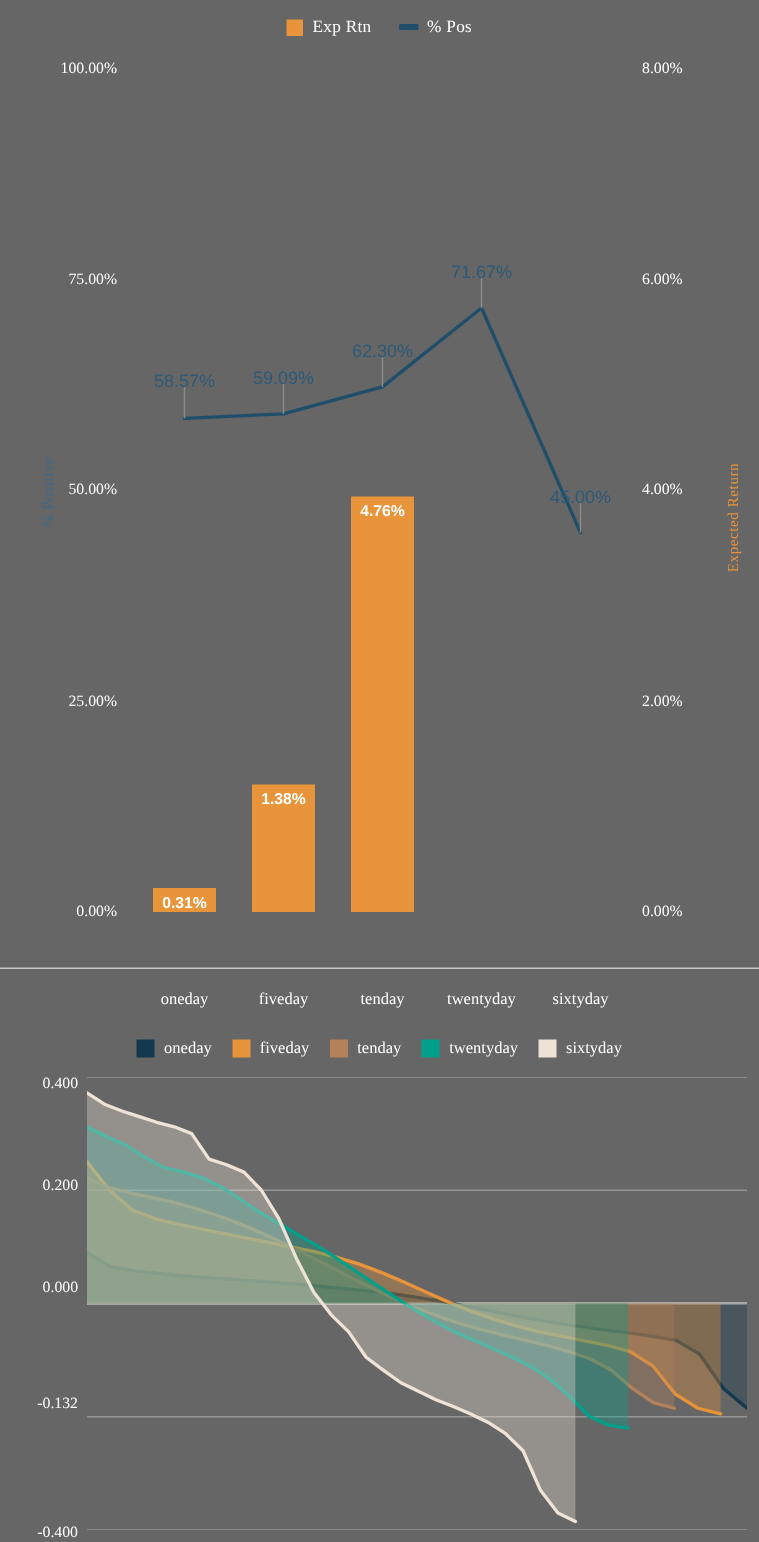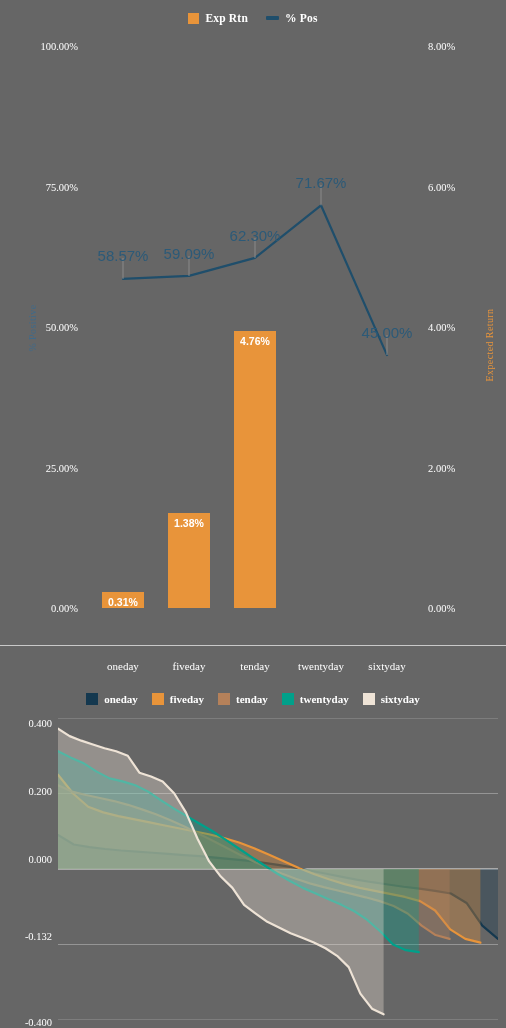--- a/index.html
+++ b/index.html
@@ -31,21 +31,21 @@
   .legend-top {
     position: absolute;
     top: 12px; left: 0; width: 506px;
     display: flex;
     justify-content: center;
     align-items: center;
     gap: 18px;
     font-size: 11.5px;
     letter-spacing: .2px;
   }
-  .legend-item { display: flex; align-items: center; gap: 6px; font-weight: bold; }
+  .legend-item { display: flex; align-items: center; gap: 6px; }
   .legend-swatch-box { width: 11px; height: 11px; display: inline-block; }
   .legend-swatch-line { width: 13px; height: 4px; display: inline-block; border-radius: 1px; }
 
   .axis-label-left, .axis-label-right {
     position: absolute;
     font-size: 10px;
     letter-spacing: .4px;
     white-space: nowrap;
   }
   .axis-label-left {
@@ -97,21 +97,21 @@
     top: 614px;
     width: 62px;
     text-align: center;
     font-size: 11px;
     color: #ffffff;
     transform: translateX(-50%);
   }
 
   .line-label {
     position: absolute;
-    font-size: 15px;
+    font-size: 12px;
     font-family: "Liberation Sans", sans-serif;
     color: #2c5a78;
     white-space: nowrap;
     transform: translateX(-50%);
   }
 
   
   #bottom-panel { top: 646px; height: 382px; }
 
   .legend-bottom {
@@ -170,21 +170,21 @@
   <div class="ytick right" style="top:186.5px">6.00%</div>
   <div class="ytick right" style="top:327px">4.00%</div>
   <div class="ytick right" style="top:467.5px">2.00%</div>
   <div class="ytick right" style="top:608px">0.00%</div>
 
   <div class="plot-top">
 
     <div class="bar" style="left:12px; height:16px">
       <span class="bar-label">0.31%</span>
     </div>
-    <div class="bar" style="left:78px; height:95px">
+    <div class="bar" style="left:78px; height:85px">
       <span class="bar-label">1.38%</span>
     </div>
     <div class="bar" style="left:144px; height:277px">
       <span class="bar-label">4.76%</span>
     </div>
 
     <svg width="330" height="562" style="position:absolute;left:0;top:0;overflow:visible">
       <polyline points="33,232.9 99,229.9 165,211.9 231,159.3 297,309.1" fill="none" stroke="#1f4e6b" stroke-width="2.2" stroke-linejoin="round" stroke-linecap="round"></polyline>
       <line x1="33" y1="232.9" x2="33" y2="212" stroke="#8a8a8a" stroke-width="1"></line>
       <line x1="99" y1="229.9" x2="99" y2="210" stroke="#8a8a8a" stroke-width="1"></line>

